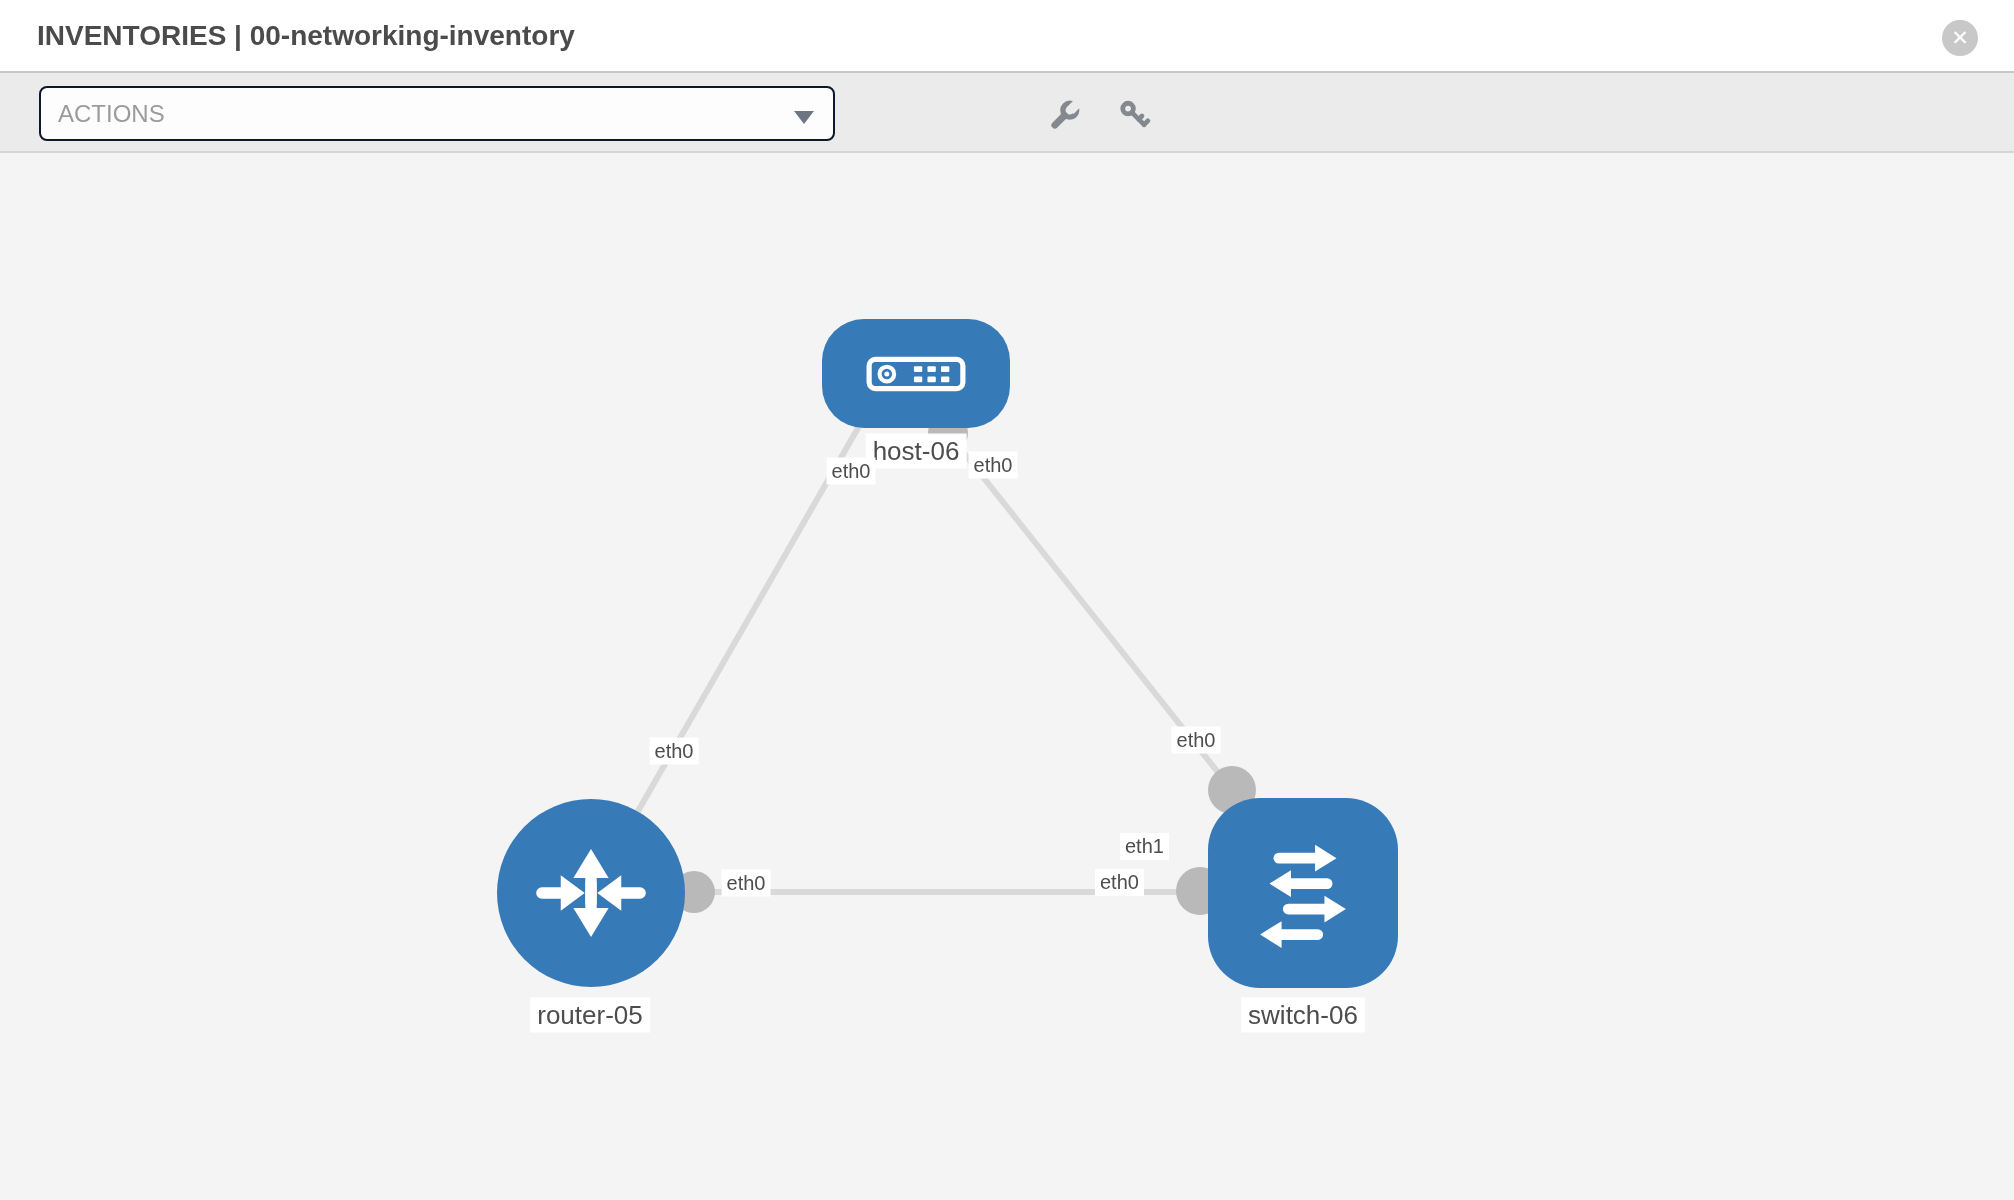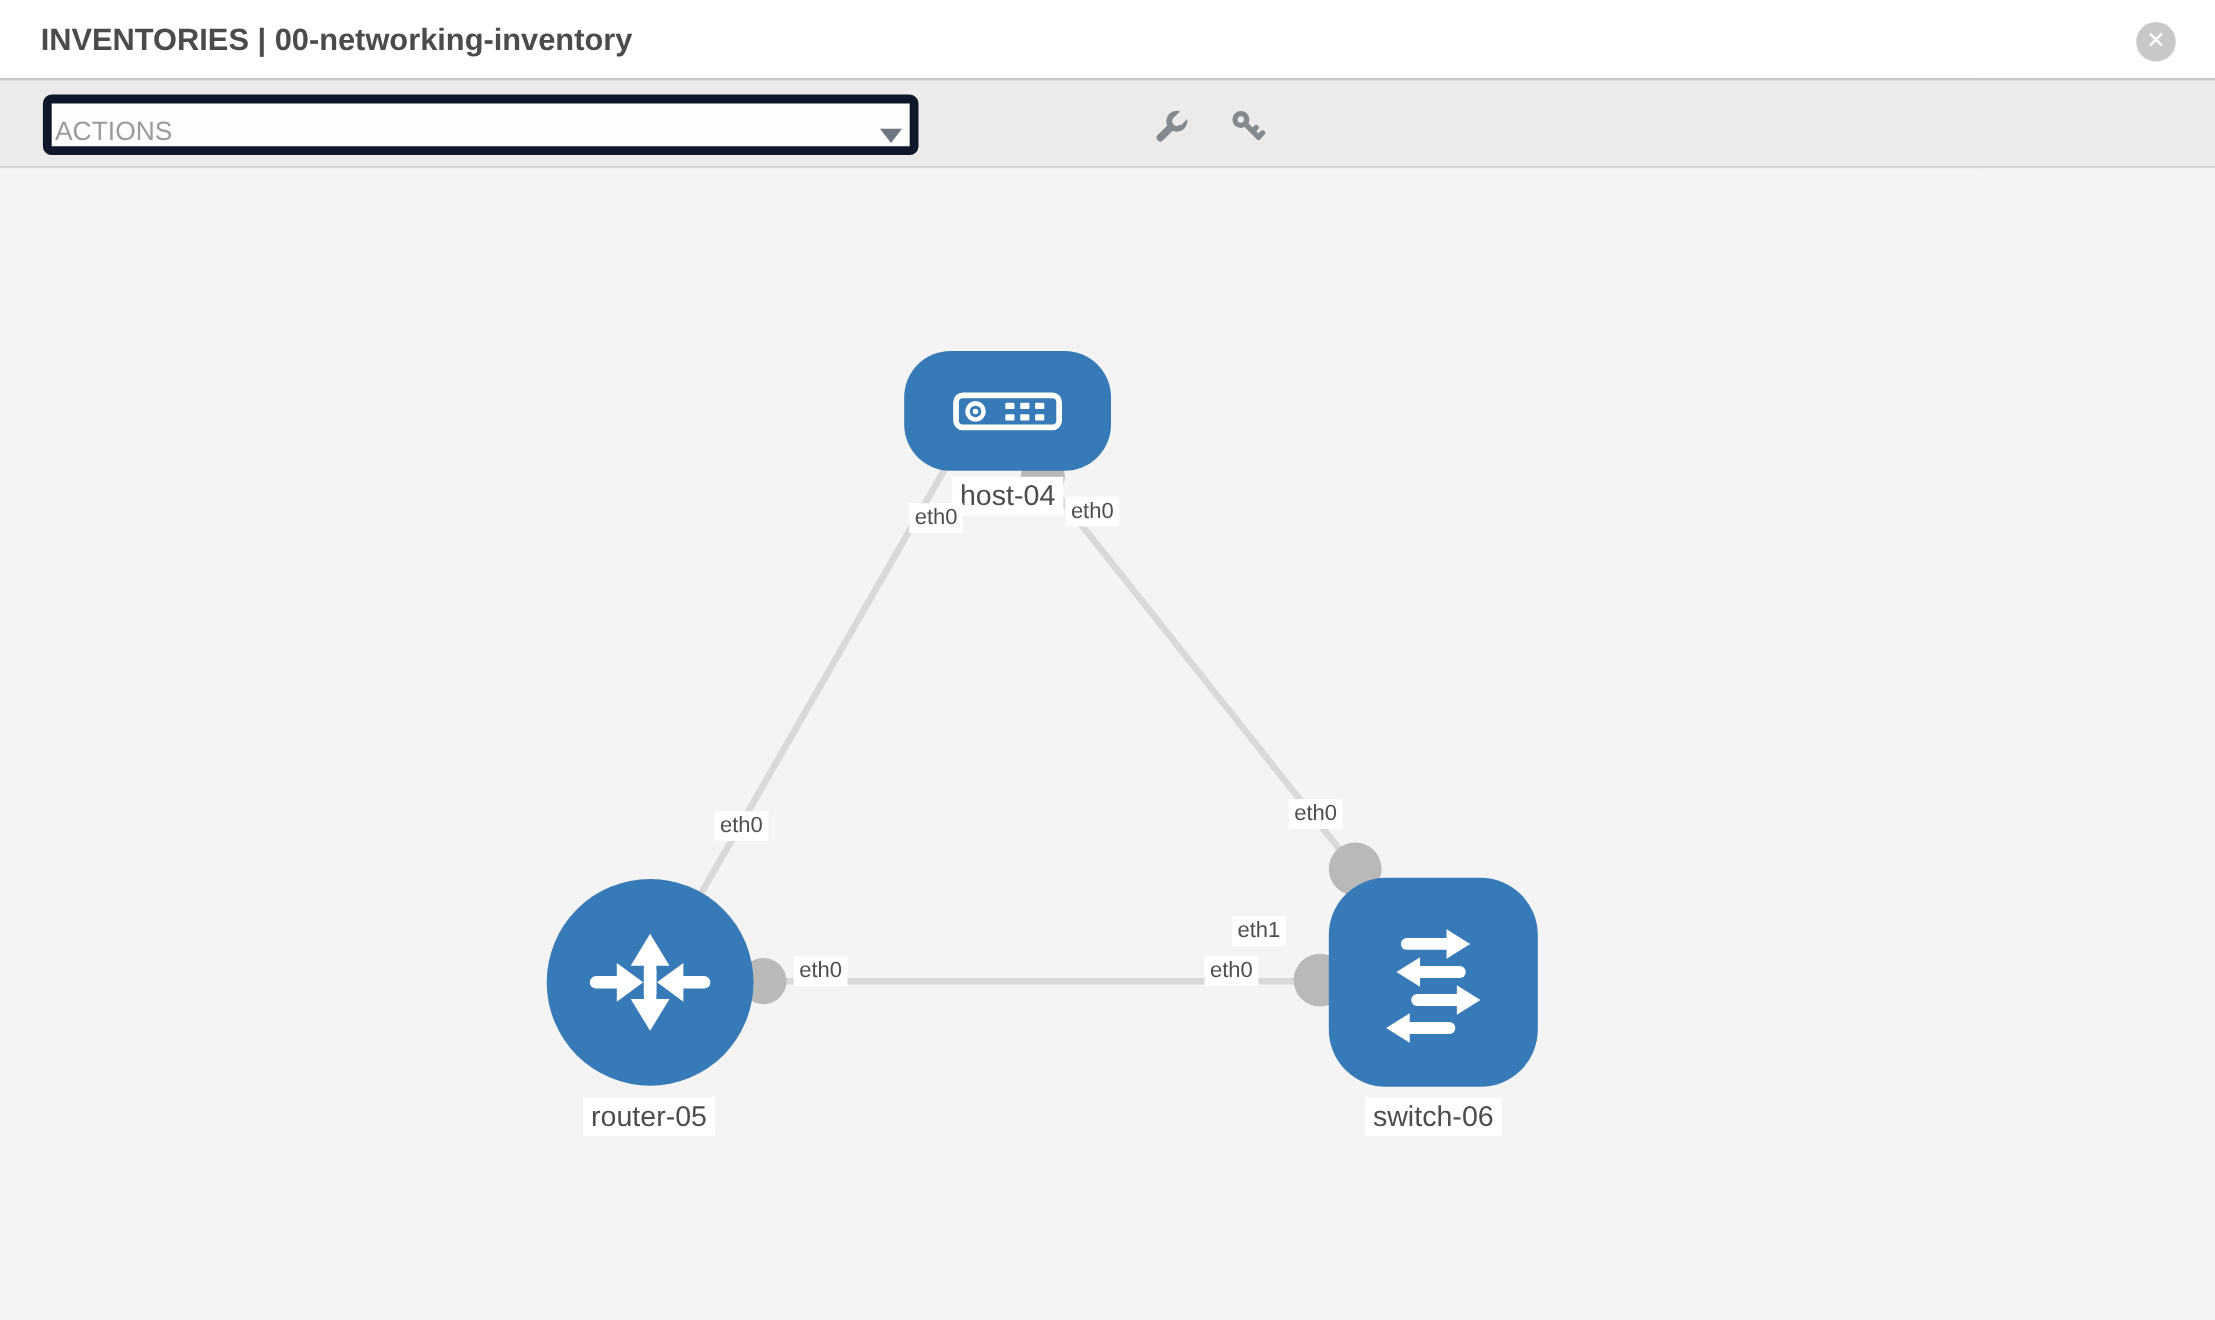--- a/index.html
+++ b/index.html
@@ -10,22 +10,22 @@
   
   .header { position:absolute; left:0; top:0; width:2014px; height:71px; background:#ffffff; }
   .page-title { position:absolute; left:37px; top:20px; font-size:28px; font-weight:700; color:#4b4b4b; }
   .close-btn { position:absolute; left:1942px; top:20px; width:36px; height:36px; border-radius:50%;
                background:#c8c8c8; color:#ffffff; font-size:21px; font-weight:700; line-height:36px;
                text-align:center; cursor:pointer; }
 
   
   .toolbar { position:absolute; left:0; top:71px; width:2014px; height:82px; background:#ebebeb;
              border-top:2px solid #c6c6c6; border-bottom:2px solid #d6d6d6; }
-  .select-box { position:absolute; top:13px; height:55px; background:#fdfdfd; border:8px solid #0f172a;
-                border-radius:8px; font-size:24px; color:#9b9b9b; line-height:51px; padding-left:3px;
+  .select-box { position:absolute; top:13px; height:55px; background:#fdfdfd; border:2px solid #0f172a;
+                border-radius:8px; font-size:24px; color:#9b9b9b; line-height:51px; padding-left:17px;
                 cursor:pointer; }
   .select-actions { left:39px;  width:796px; }
   .select-search  { left:1182px; width:794px; }
   .caret { position:absolute; top:23px; width:0; height:0; border-left:10px solid transparent;
            border-right:10px solid transparent; border-top:13px solid #6e7582; }
   .caret-actions { left:753px; }
   .caret-search  { left:745px; }
   .tool-icon { position:absolute; top:26px; width:32px; height:32px; cursor:pointer; }
   .icon-wrench { left:1049px; }
   .icon-key    { left:1119px; }
@@ -126,21 +126,21 @@
           <line x1="68" y1="43" x2="39" y2="43"></line>
           <polygon points="25,43 41,33 41,53" stroke="none"></polygon>
           <line x1="39" y1="62" x2="68" y2="62"></line>
           <polygon points="82,62 66,52 66,72" stroke="none"></polygon>
           <line x1="61" y1="81" x2="32" y2="81"></line>
           <polygon points="18,81 34,71 34,91" stroke="none"></polygon>
         </g>
       </svg>
     </div>
 
-    <div class="graph-label node-label" style="left:916px; top:298px;">host-04</div>
+    <div class="graph-label node-label" style="left:916px; top:298px;">host-06</div>
     <div class="graph-label node-label" style="left:590px; top:862px;">router-05</div>
     <div class="graph-label node-label" style="left:1303px; top:862px;">switch-06</div>
 
     <div class="graph-label if-label" style="left:851px;  top:318px;">eth0</div>
     <div class="graph-label if-label" style="left:993px;  top:312px;">eth0</div>
     <div class="graph-label if-label" style="left:674px;  top:598px;">eth0</div>
     <div class="graph-label if-label" style="left:1196px; top:587px;">eth0</div>
     <div class="graph-label if-label" style="left:746px;  top:730px;">eth0</div>
     <div class="graph-label if-label-abs" style="left:1095px; top:716px; z-index:1;">eth0</div>
     <div class="graph-label if-label-abs" style="left:1120px; top:680px; z-index:2;">eth1</div>

